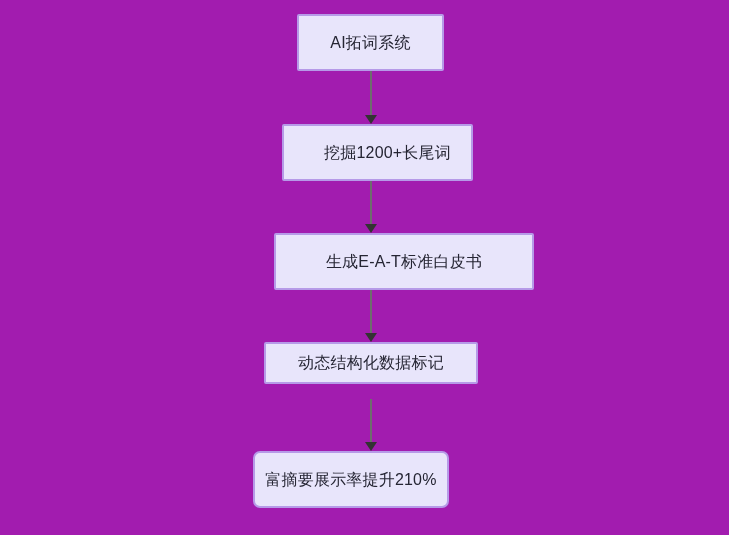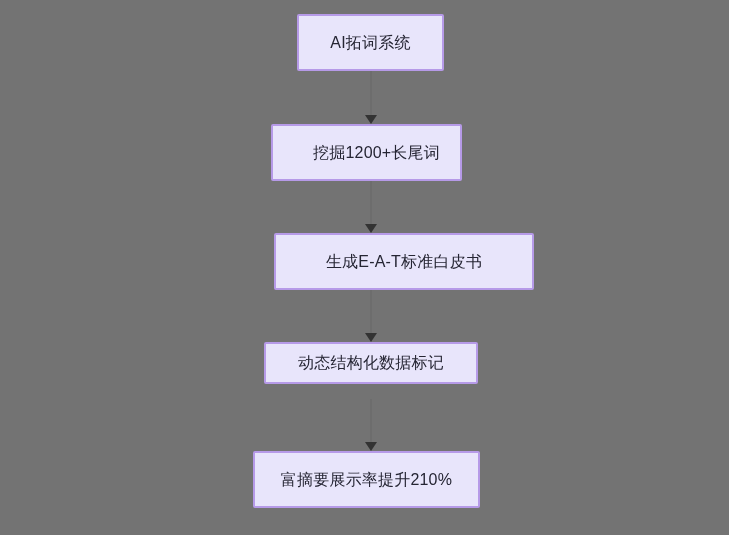--- a/index.html
+++ b/index.html
@@ -11,21 +11,21 @@
     width: 729px;
     height: 535px;
     background: #f8f8f8;
     font-family: "Liberation Sans", "DejaVu Sans", sans-serif;
     overflow: hidden;
   }
   #flow-canvas {
     position: relative;
     width: 729px;
     height: 535px;
-    background: #737373;
+    background: #a21caf;
   }
   .node {
     position: absolute;
     box-sizing: border-box;
     display: flex;
     align-items: center;
     justify-content: center;
     background: #e8e5fb;
     border: 2px solid #b69ae8;
     border-radius: 2px;
@@ -68,21 +68,21 @@
 
   <div class="node" style="left:297px; top:14px; width:147px; height:57px;">
     <span class="node-label">AI拓词系统</span>
   </div>
 
   <div class="edge" style="left:361px; top:71px; height:53px;">
     <div class="edge-line" style="height:45px;"></div>
     <div class="edge-head" style="top:44px;"></div>
   </div>
 
-  <div class="node" style="left:271px; top:124px; width:191px; height:57px;padding-left:20px;">
+  <div class="node" style="left:282px; top:124px; width:191px; height:57px;padding-left:20px;">
     <span class="node-label">挖掘1200+长尾词</span>
   </div>
 
   <div class="edge" style="left:361px; top:181px; height:52px;">
     <div class="edge-line" style="height:44px;"></div>
     <div class="edge-head" style="top:43px;"></div>
   </div>
 
   <div class="node" style="left:258px; top:233px; width:260px; height:57px;margin-left:16px;">
     <span class="node-label">生成E-A-T标准白皮书</span>
@@ -95,17 +95,17 @@
 
   <div class="node" style="left:264px; top:342px; width:214px; height:42px;">
     <span class="node-label">动态结构化数据标记</span>
   </div>
 
   <div class="edge" style="left:361px; top:399px; height:52px;">
     <div class="edge-line" style="height:44px;"></div>
     <div class="edge-head" style="top:43px;"></div>
   </div>
 
-  <div class="node" style="left:253px; top:451px; width:227px; height:57px;">
+  <div class="node" style="left:253px; top:451px; width:196px; height:57px;border-radius:7px;">
     <span class="node-label">富摘要展示率提升210%</span>
   </div>
 
 </div>
 
 </body></html>

